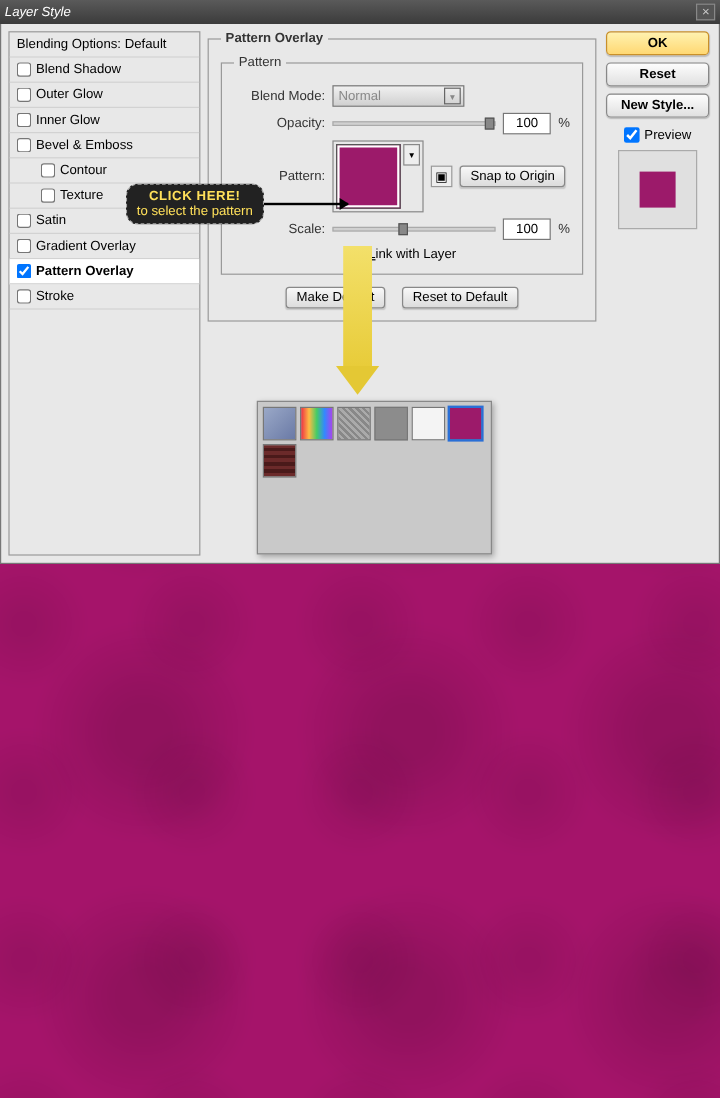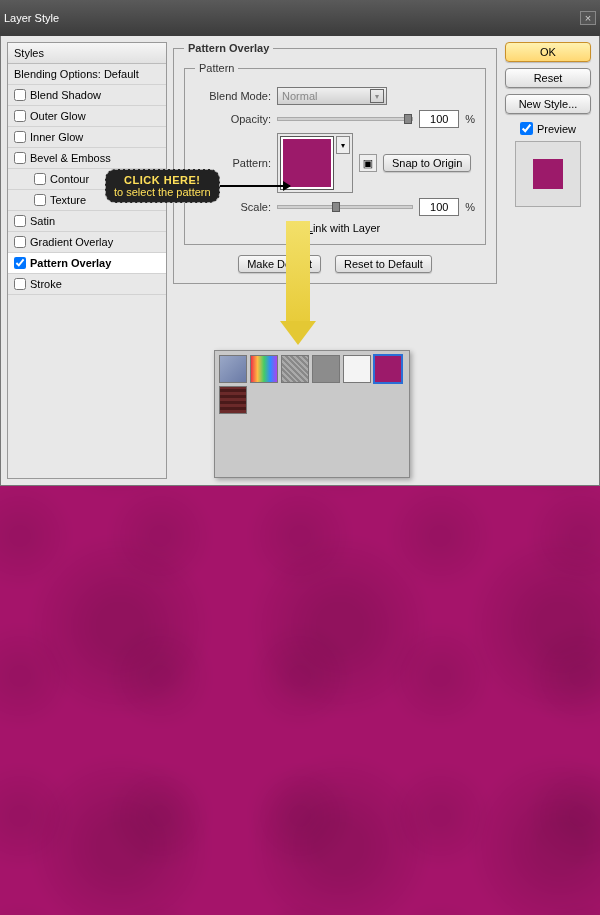--- a/index.html
+++ b/index.html
@@ -1,17 +1,17 @@
 <!DOCTYPE html>
 <html><head>
 <meta charset="utf-8">
 <style>
 * { box-sizing: border-box; margin: 0; padding: 0; font-family: Tahoma, Arial, sans-serif; font-size: 11px; }
 body { background: #fff; width: 600px; }
-.titlebar { background: linear-gradient(#5a5a5a,#3b3b3b); color: #fff; height: 36px; display: flex; align-items: center; justify-content: space-between; padding: 0 4px; }
+.titlebar { background: linear-gradient(#5a5a5a,#3b3b3b); color: #fff; height: 20px; display: flex; align-items: center; justify-content: space-between; padding: 0 4px; font-style: italic; }
 .titlebar .tb-close { width: 16px; height: 14px; background: #555; border: 1px solid #888; display: flex; align-items: center; justify-content: center; color: #ccc; cursor: pointer; }
 .dialog-body { background: #e8e8e8; height: 450px; display: flex; padding: 6px; gap: 6px; border: 1px solid #777; border-top: none; position: relative; }
 .styles-panel { width: 160px; border: 1px solid #999; background: #e8e8e8; }
 .styles-header { background: linear-gradient(#f6f6f6,#e1e1e1); padding: 4px 6px; border-bottom: 1px solid #bbb; }
 .style-item { padding: 4px 6px; border-bottom: 1px solid #d2d2d2; display: flex; align-items: center; gap: 4px; cursor: pointer; }
 .style-item.indent { padding-left: 26px; }
 .style-item.active { background: #fff; font-weight: bold; }
 .style-item input[type=checkbox] { width: 12px; height: 12px; }
 .center { flex: 1; position: relative; }
 fieldset { border: 1px solid #999; padding: 8px 10px 10px 10px; margin-bottom: 8px; }
@@ -27,21 +27,21 @@
 .numbox { width: 40px; height: 18px; border: 1px solid #777; background: #fff; text-align: center; padding-top: 2px; }
 .pct { color: #333; }
 .pattern-swatch { width: 54px; height: 54px; background: #9c1a6a; border: 1px solid #555; box-shadow: 0 0 0 2px #fff inset; }
 .swatch-wrap { border: 1px solid #888; padding: 2px; display: flex; gap: 2px; align-items: flex-start; }
 .mini-chev { width: 14px; height: 18px; border: 1px solid #888; display: flex; align-items: center; justify-content: center; font-size: 8px; background: #eee; }
 .small-btn { height: 18px; padding: 0 8px; border: 1px solid #888; background: linear-gradient(#f8f8f8,#dcdcdc); border-radius: 3px; display: inline-flex; align-items: center; cursor: pointer; box-shadow: 0 1px 1px rgba(0,0,0,0.15); }
 .snap-icon { width: 18px; height: 18px; border: 1px solid #999; background: #eee; display: flex; align-items: center; justify-content: center; }
 .chk-row { display: flex; align-items: center; gap: 4px; justify-content: center; margin-top: 4px; }
 .btn-row { display: flex; gap: 14px; justify-content: center; margin-top: 10px; }
 .right-col { width: 90px; display: flex; flex-direction: column; gap: 6px; align-items: center; }
-.big-btn { width: 86px; height: 20px; border: 1px solid #888; background: linear-gradient(#fdfdfd,#e0e0e0); border-radius: 4px; display: flex; align-items: center; justify-content: center; cursor: pointer; box-shadow: 0 1px 1px rgba(0,0,0,0.2); }
+.big-btn { width: 86px; height: 20px; border: 1px solid #888; background: linear-gradient(#fdfdfd,#e0e0e0); border-radius: 4px; display: flex; align-items: center; justify-content: center; cursor: pointer; box-shadow: 0 1px 1px rgba(0,0,0,0.2); font-weight: bold; }
 .big-btn.ok { background: linear-gradient(#fff2b0,#ffd873); border-color: #c9902a; }
 .preview-chk { display: flex; align-items: center; gap: 4px; margin-top: 2px; }
 .preview-box { width: 66px; height: 66px; background: #e0e0e0; border: 1px solid #aaa; display: flex; align-items: center; justify-content: center; }
 .preview-box .sw { width: 30px; height: 30px; background: #9c1a6a; }
 .callout { position: absolute; left: 104px; top: 133px; z-index: 5; display: flex; align-items: center; }
 .callout-box { background: #222; border: 1px dashed #aaa; border-radius: 10px; color: #ffe05a; font-size: 10px; padding: 4px 8px; text-align: center; line-height: 1.1; }
 .callout-box .cl-hdr { font-weight: bold; letter-spacing: 0.5px; }
 .arrow-line { width: 70px; height: 2px; background: #000; position: relative; }
 .arrow-line::after { content: ""; position: absolute; right: -1px; top: -4px; border-left: 8px solid #000; border-top: 5px solid transparent; border-bottom: 5px solid transparent; }
 .big-arrow { position: absolute; left: 282px; top: 185px; width: 30px; height: 130px; z-index: 4; }
@@ -57,21 +57,20 @@
 <body>
 
 <div class="titlebar">
   <span>Layer Style</span>
   <span class="tb-close">×</span>
 </div>
 
 <div class="dialog-body">
 
   <div class="styles-panel">
-    <div class="styles-header">Styles</div>
     <div class="style-item">
       <span>Blending Options: Default</span>
     </div>
     <div id="styles-list">
         <div class="style-item">
           <input type="checkbox" style="">
           <span>Blend Shadow</span>
         </div>
         <div class="style-item">
           <input type="checkbox" style="">

